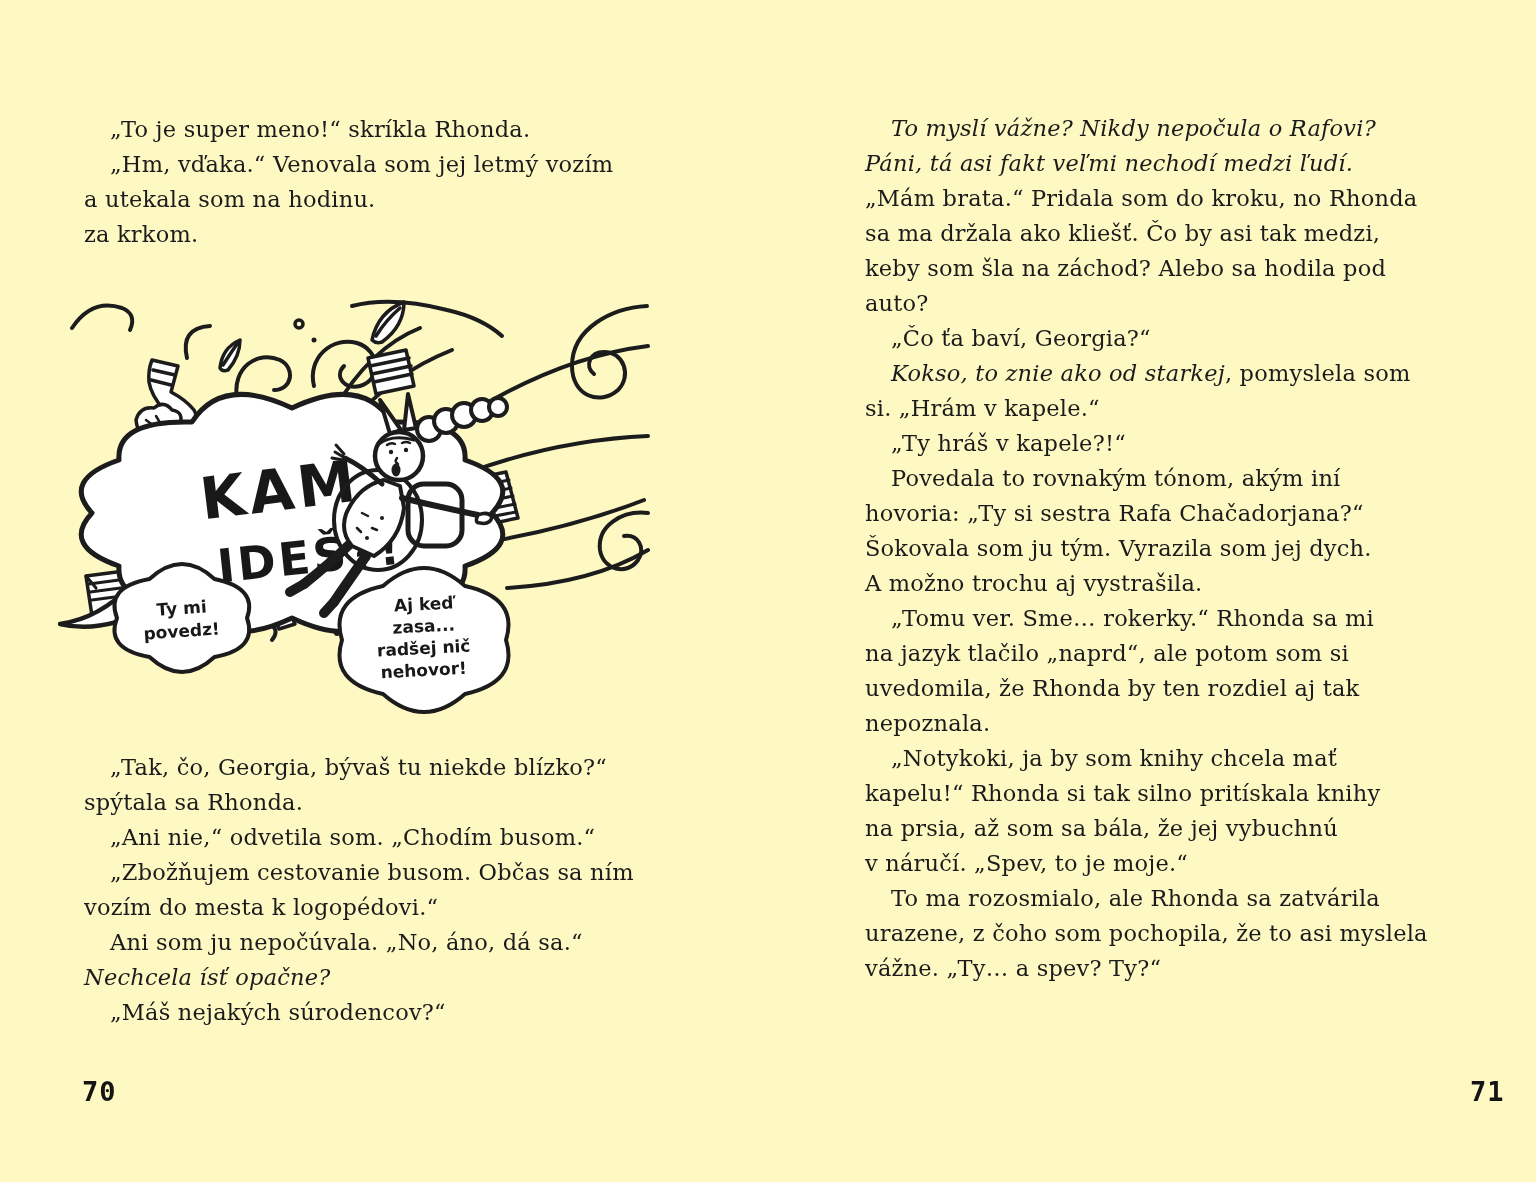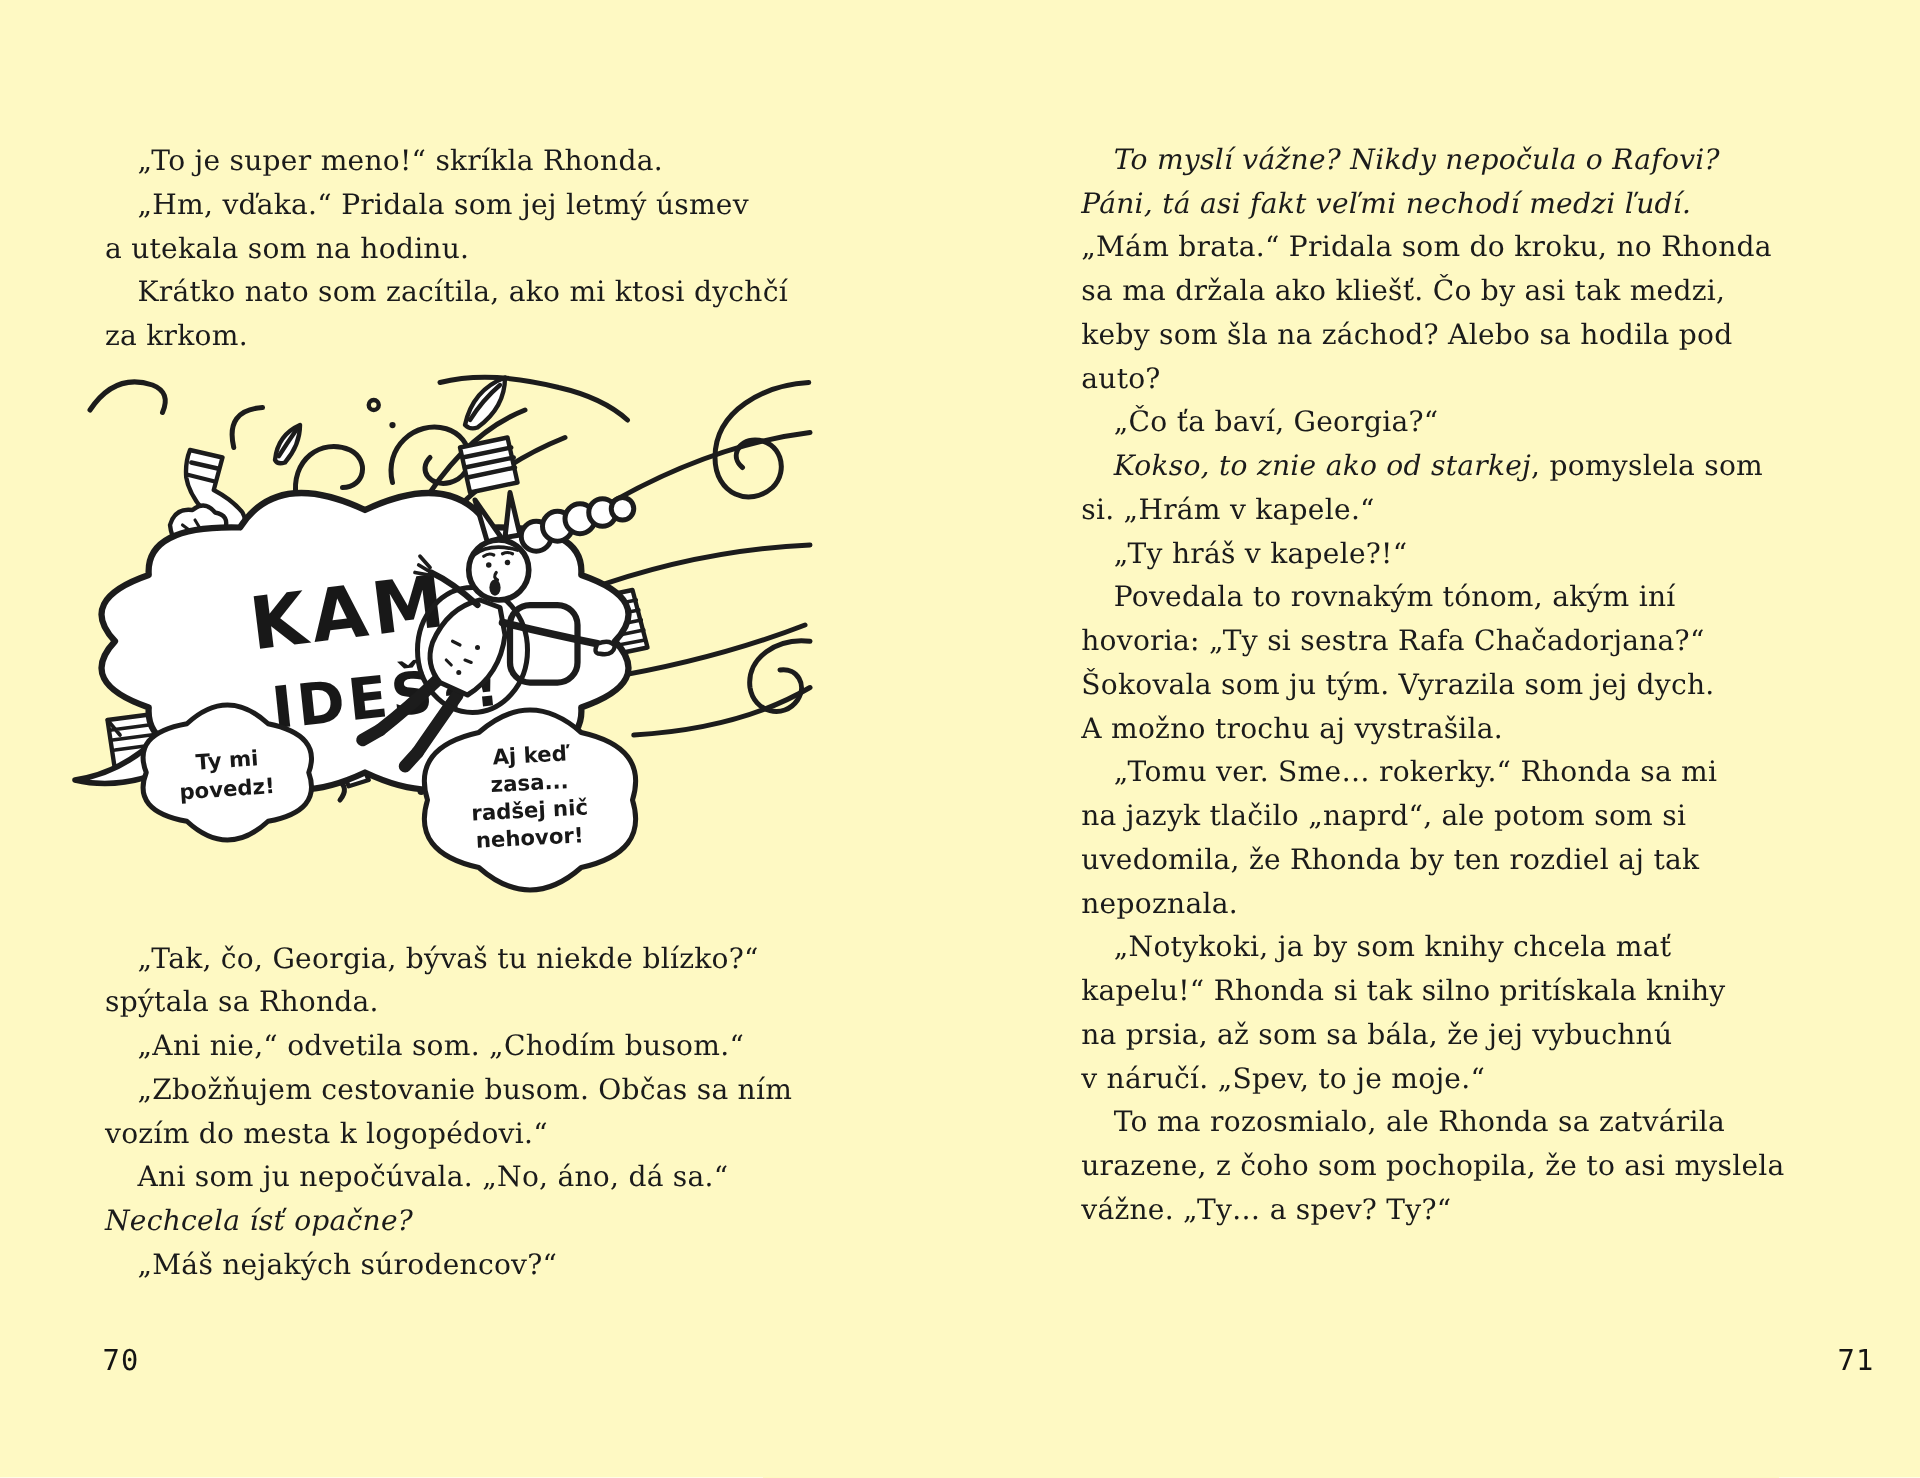--- a/index.html
+++ b/index.html
@@ -16,22 +16,22 @@
     font-size:22.5px;
     line-height:35px;
     white-space:nowrap;
     letter-spacing:0.2px;
   }
   .tline.ind{padding-left:26px;}
   .it{font-style:italic;}
   .pagenum{
     position:absolute;
     font-family:"DejaVu Sans Mono", monospace;
-    font-weight:400;
-    font-size:23px;
+    font-weight:700;
+    font-size:27px;
     letter-spacing:1px;
     color:#141414;
   }
   #left-block-1{left:84px;top:112px;}
   #left-block-2{left:84px;top:750px;}
   #right-block{left:865px;top:111px;}
   #illustration{position:absolute;left:52px;top:288px;width:600px;height:424px;overflow:visible;}
   .pagenum-left{left:82px;top:1076px;}
   .pagenum-right{left:1470px;top:1076px;}
   svg text{font-family:"DejaVu Sans", sans-serif;fill:#181818;}
@@ -39,23 +39,22 @@
   .bubble-big-2{font-size:46px;font-weight:800;letter-spacing:3px;}
   .bubble-small{font-size:17px;font-weight:700;}
 </style>
 </head>
 <body>
 
 <div class="spread">
 
   <div id="left-block-1" class="textblock">
       <div class="tline ind"><span>„To je super meno!“ skríkla Rhonda.</span></div>
-      <div class="tline ind"><span>„Hm, vďaka.“ Pridala som jej letmý úsmev</span></div>
+      <div class="tline ind"><span>„Hm, vďaka.“ Venovala som jej letmý vozím</span></div>
       <div class="tline"><span>a utekala som na hodinu.</span></div>
-      <div class="tline ind"><span>Krátko nato som zacítila, ako mi ktosi dychčí</span></div>
       <div class="tline"><span>za krkom.</span></div>
     </div>
 
   <svg id="illustration" viewBox="0 0 600 424">
 
     <g fill="none" stroke="#1c1c1c" stroke-width="4" stroke-linecap="round" stroke-linejoin="round">
       <path d="M300,18 Q340,8 395,22 Q430,30 450,48"></path>
       <path d="M398,138 Q500,70 596,58"></path>
       <path d="M415,185 Q505,152 596,148"></path>
       <path d="M282,122 Q318,60 368,40"></path>

